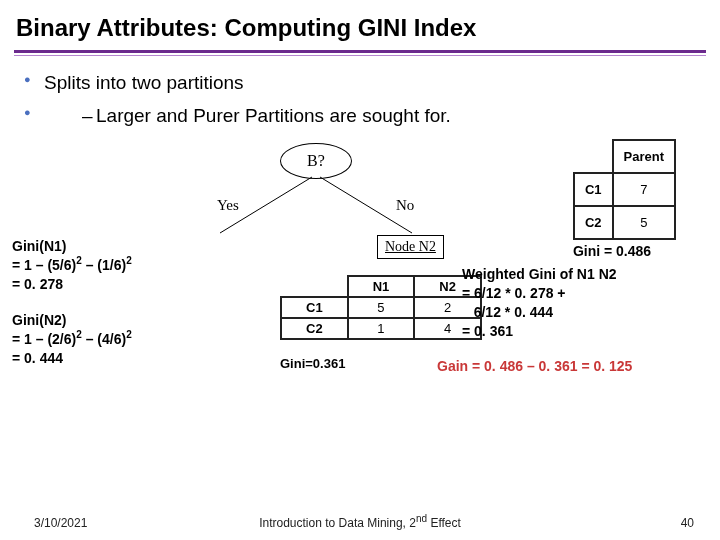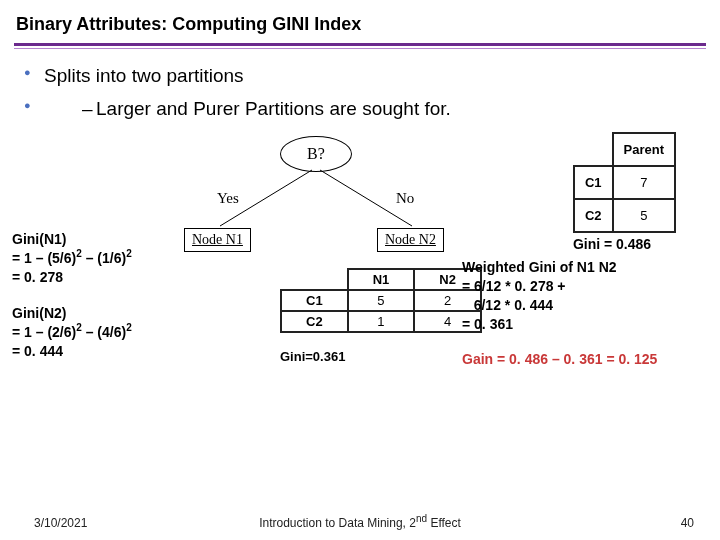--- a/index.html
+++ b/index.html
@@ -6,21 +6,21 @@
   body {
     width: 720px; height: 540px;
     font-family: "Helvetica", "Arial", sans-serif;
     background: #fff; color: #000;
     position: relative; overflow: hidden;
     font-size: 15px;
   }
   .title {
     font-family: "Verdana", "Helvetica", sans-serif;
     font-weight: bold;
-    font-size: 18px;
+    font-size: 24px;
     padding: 14px 16px 8px 16px;
   }
   .hr-wrap { padding: 0 14px; }
   .hr1 { height: 3px; background: #6b2a8d; }
   .hr2 { height: 1px; background: #b585cf; margin-top: 2px; }
   .content {
     padding: 14px 22px 0 22px;
   }
   ul.bullets { list-style: none; padding: 0; margin: 0 0 10px 0; }
   ul.bullets > li {
@@ -77,21 +77,21 @@
   .stbl .blankcell { border: none; background: transparent; }
   .stbl .gtag { font-weight: bold; font-size: 13px; margin-top: 16px; font-family:Liberation Sans, sans-serif;}
   
   .formula {
     font-family: "Helvetica","Arial",sans-serif; font-size: 14px; line-height: 1.35;
     white-space: nowrap;
   }
   .gn1 { left: -10px; top: 98px; }
   .gn2 { left: -10px; top: 172px; }
   .weighted { left: 440px; top: 126px; }
-  .gain { left: 440px; top: 218px; color: #c93838; font-weight: normal; }
+  .gain { left: 415px; top: 218px; color: #c93838; font-weight: normal; }
   sup { font-size: 10px; vertical-align: super; line-height: 0;}
   .footer {
     position: absolute; bottom: 10px; left: 0; right: 0;
     font-size: 12px; color: #222;
     font-family: "Helvetica","Arial",sans-serif;
   }
   .footer .date { position:absolute; left: 34px; bottom: 0;}
   .footer .mid { position:absolute; left: 0; right: 0; text-align: center; bottom: 0;}
   .footer .pg { position:absolute; right: 26px; bottom: 0;}
 </style>
@@ -113,21 +113,20 @@
   </ul>
 
   <div class="layout">
     <div class="oval">B?</div>
     <svg class="tree-svg">
       <line x1="140" y1="2" x2="48" y2="58" stroke="#000" stroke-width="1"></line>
       <line x1="148" y1="2" x2="240" y2="58" stroke="#000" stroke-width="1"></line>
     </svg>
     <div class="yesno yes">Yes</div>
     <div class="yesno no">No</div>
-    <div class="nodebox n1">Node N1</div>
     <div class="nodebox n2">Node N2</div>
 
     <div class="ptbl">
       <table class="mini">
         <tbody>
             <tr>
               <td style="border:none;background:transparent;"></td>
               <th>Parent</th>
             </tr>
         <tr>

